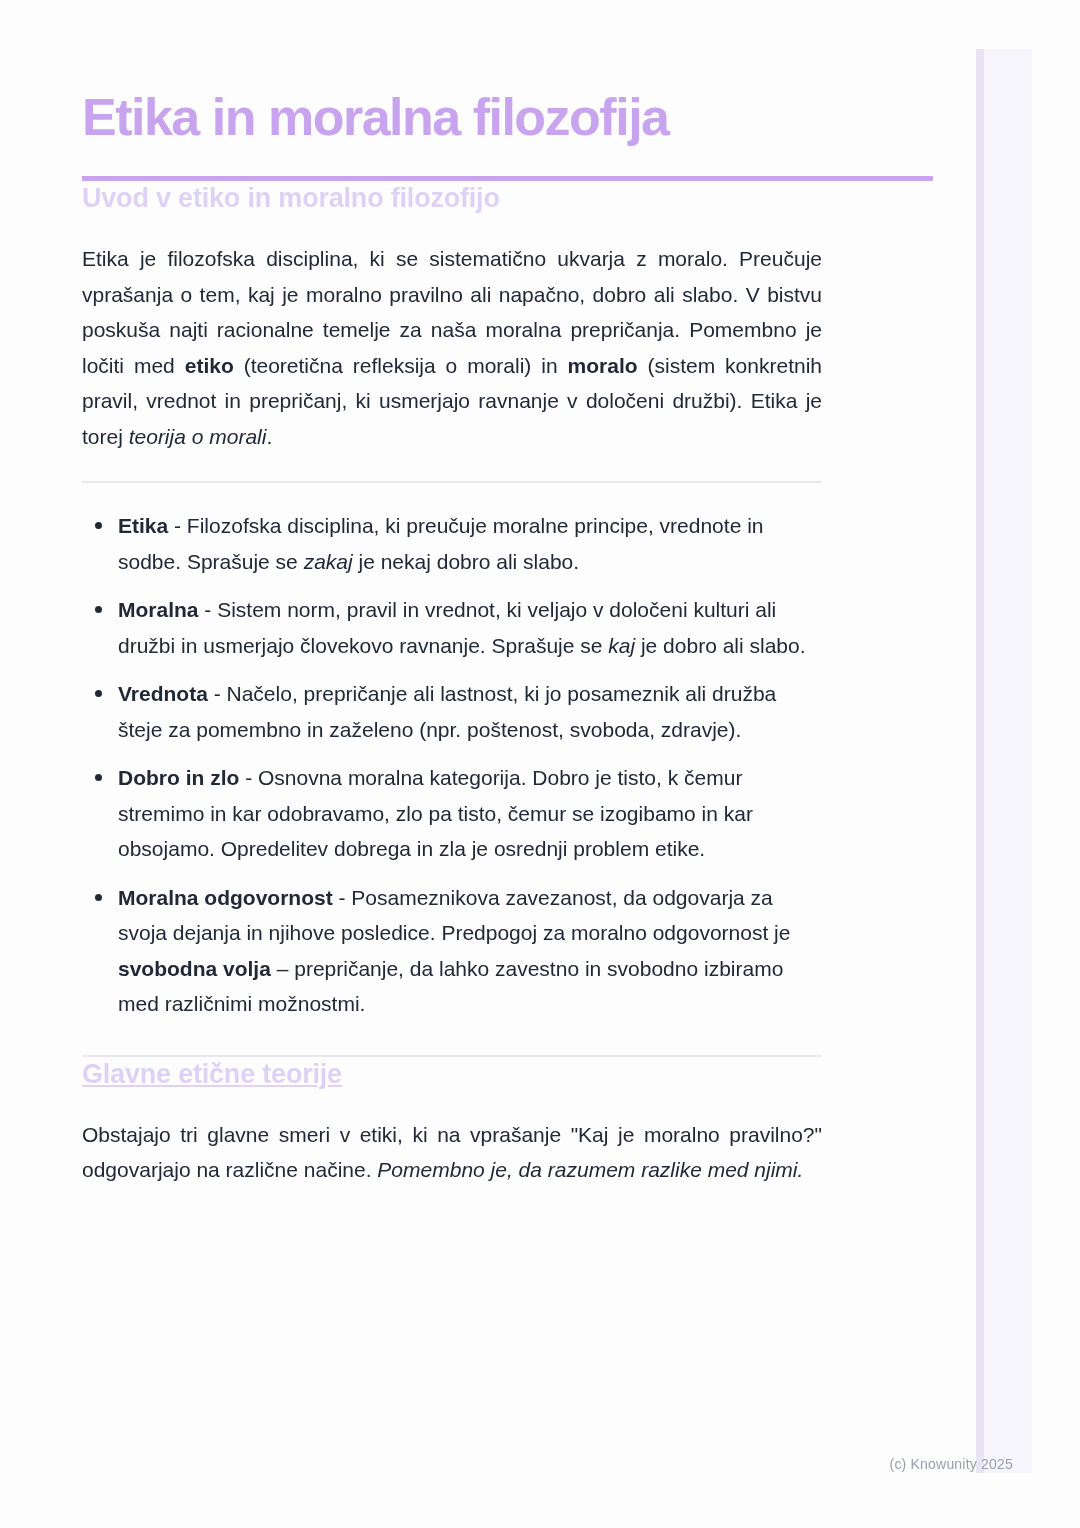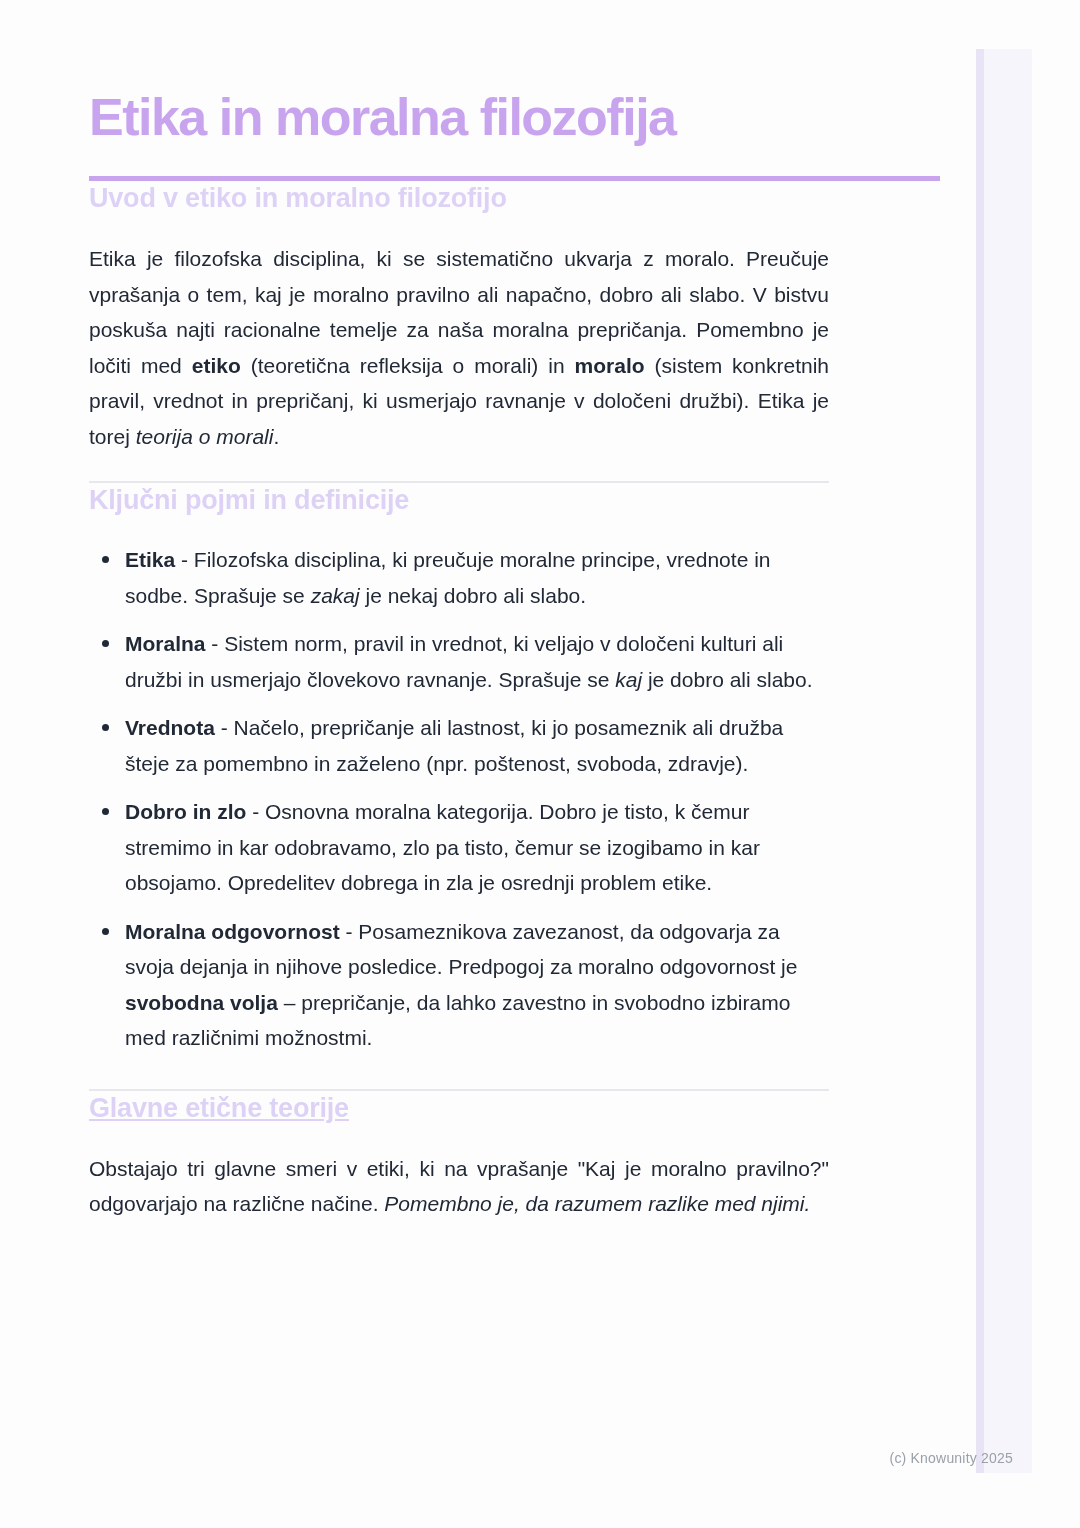--- a/index.html
+++ b/index.html
@@ -16,21 +16,21 @@
     top: 49px;
     left: 976px;
     width: 56px;
     height: 1424px;
     background: #f7f5fc;
     border-left: 8px solid #e9e4f5;
     box-sizing: border-box;
   }
   .content {
     position: absolute;
-    left: 89px;
+    left: 82px;
     top: 0;
     width: 740px;
   }
   h1.doc-title {
     margin: 86px 0 0;
     font-size: 52px;
     line-height: 1.2;
     font-weight: 800;
     letter-spacing: -1.5px;
     color: #c8a4ee;
@@ -88,21 +88,21 @@
     width: 7px;
     height: 7px;
     border-radius: 50%;
     background: #222936;
   }
   .rich-b { font-weight: 700; }
   .rich-i { font-style: italic; }
   .copyright {
     position: absolute;
     right: 67px;
-    bottom: 62px;
+    bottom: 56px;
     font-size: 14px;
     letter-spacing: 0.2px;
     color: #9aa0a9;
   }
 </style>
 </head>
 <body>
 
 <div class="side-stripe"></div>
 
@@ -111,21 +111,20 @@
   <h1 class="doc-title">Etika in moralna filozofija</h1>
 
   <div class="title-rule"></div>
 
   <h2 class="section-heading h2-intro">Uvod v etiko in moralno filozofijo</h2>
 
   <p class="body-par justified">Etika je filozofska disciplina, ki se sistematično ukvarja z moralo. Preučuje vprašanja o tem, kaj je moralno pravilno ali napačno, dobro ali slabo. V bistvu poskuša najti racionalne temelje za naša moralna prepričanja. Pomembno je ločiti med <span class="rich-b">etiko</span> (teoretična refleksija o morali) in <span class="rich-b">moralo</span> (sistem konkretnih pravil, vrednot in prepričanj, ki usmerjajo ravnanje v določeni družbi). Etika je torej <span class="rich-i">teorija o morali</span>.</p>
 
   <hr class="divider divider-1">
 
-  <h2 class="section-heading h2-key">Ključni pojmi in definicije</h2>
 
   <ul class="terms-list">
     <li>
       <span class="bullet-dot"></span>
       <span class="li-text"><span class="rich-b">Etika</span> - Filozofska disciplina, ki preučuje moralne principe, vrednote in sodbe. Sprašuje se <span class="rich-i">zakaj</span> je nekaj dobro ali slabo.</span>
     </li>
     <li>
       <span class="bullet-dot"></span>
       <span class="li-text"><span class="rich-b">Moralna</span> - Sistem norm, pravil in vrednot, ki veljajo v določeni kulturi ali družbi in usmerjajo človekovo ravnanje. Sprašuje se <span class="rich-i">kaj</span> je dobro ali slabo.</span>
     </li>

